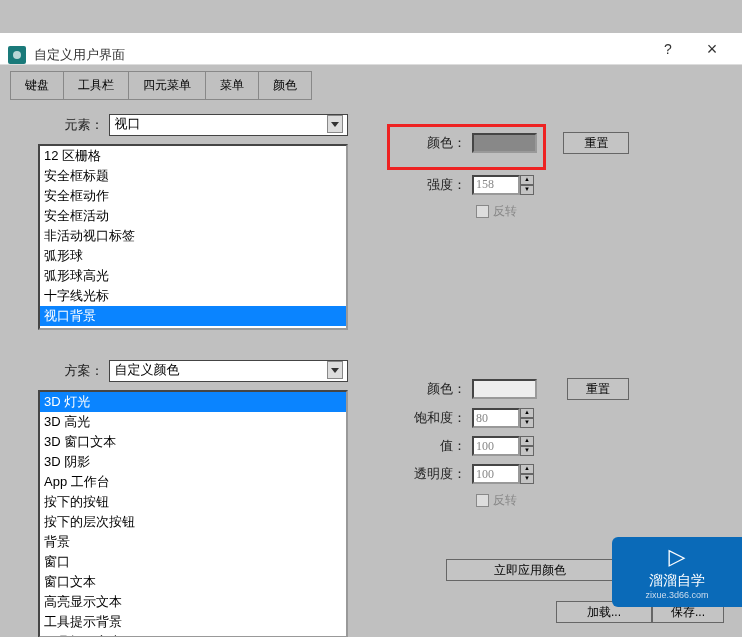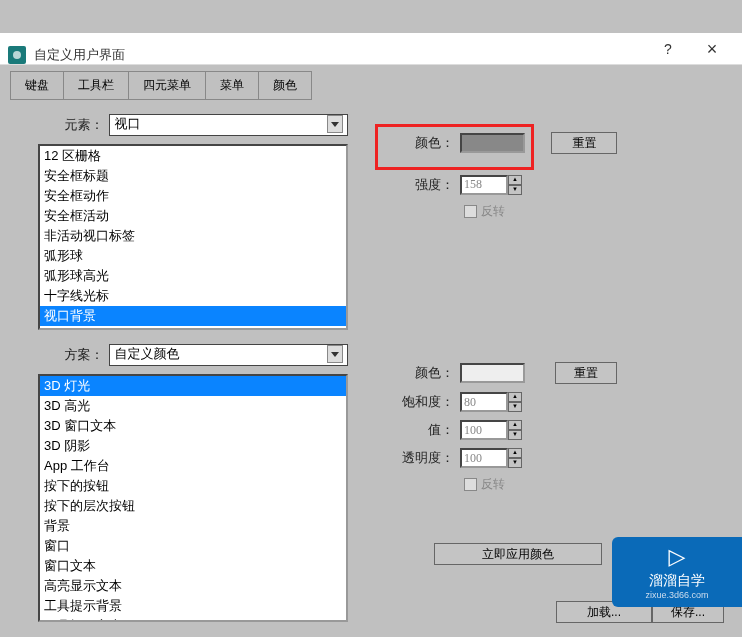--- a/index.html
+++ b/index.html
@@ -27,21 +27,21 @@
     
     .listbox { border: 2px inset #999; background: #fff; overflow-y: scroll; font-size: 13px; }
     .listbox-item { padding: 1px 4px; cursor: pointer; white-space: nowrap; }
     .listbox-item.selected { background: #0a84ff; color: #fff; }
     
     .listbox::-webkit-scrollbar { width: 18px; }
     .listbox::-webkit-scrollbar-track { background: #ddd; border: 1px solid #aaa; }
     .listbox::-webkit-scrollbar-thumb { background: #c0c0c0; border: 1px solid #888; }
     .listbox::-webkit-scrollbar-button { background: #ddd; border: 1px solid #888; height: 18px; }
     
-    .section { display: flex; gap: 36px; }
+    .section { display: flex; gap: 48px; }
     .left-col { width: 330px; }
     .right-col { flex: 1; padding-top: 18px; }
     
     .color-swatch { width: 65px; height: 20px; border: 2px inset #999; background: #888; cursor: pointer; }
     .color-swatch.light { background: #eee; }
     
     .btn { height: 22px; padding: 0 18px; border: 1px solid #666; background: #c4c4c4; font-size: 12px; cursor: pointer; display: inline-flex; align-items: center; justify-content: center; }
     .btn.xwide { width: 168px; }
     
     .spinner { display: flex; height: 20px; }
@@ -132,21 +132,21 @@
           </div>
         </div>
       </div>
       <div class="checkbox">
         <div class="checkbox-box"></div>
         <span>反转</span>
       </div>
     </div>
   </div>
 
-  <div class="section" style="margin-top:14px;">
+  <div class="section" style="margin-top:30px;">
     <div class="left-col">
       <div class="row">
         <div class="label label-w">方案：</div>
         <div class="combo" style="width:240px;">
           <span class="combo-text">自定义颜色</span>
           <div class="combo-arrow">
               <div class="arrow-down"></div>
             </div>
         </div>
       </div>

